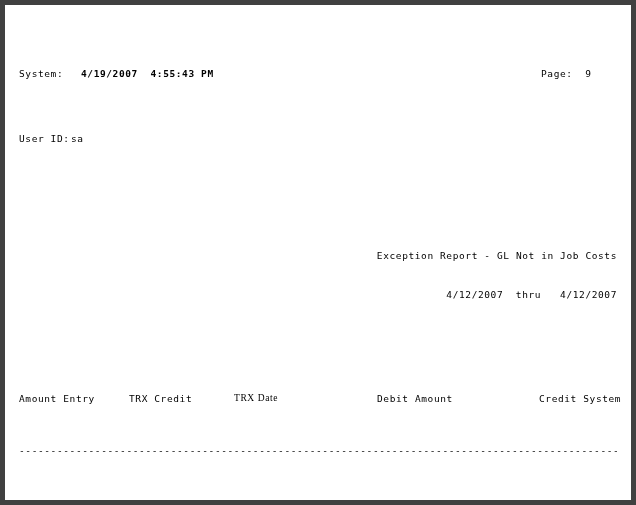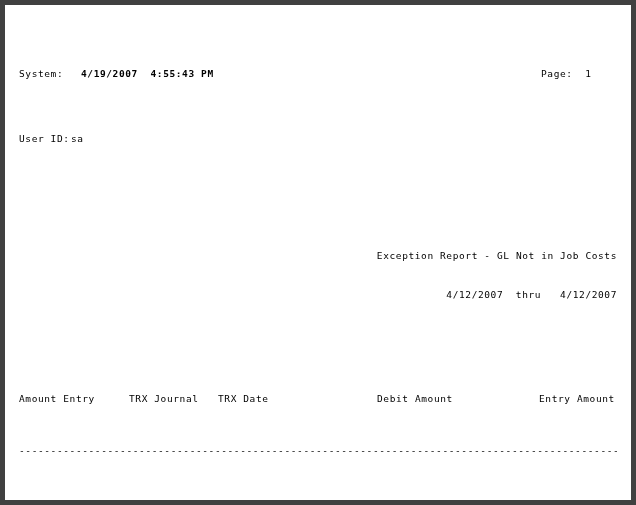--- a/index.html
+++ b/index.html
@@ -64,21 +64,21 @@
 </head>
 <body>
 
 <div class="page">
   <div class="report">
 
     
     <div class="row">
       <span class="cell" style="left:0px;">System:</span>
       <span class="cell" style="left:62px;font-weight:bold;">4/19/2007  4:55:43 PM</span>
-      <span class="cell" style="left:522px;">Page:  1</span>
+      <span class="cell" style="left:522px;">Page:  9</span>
     </div>
 
     
     <div class="row">
       <span class="cell" style="left:0px;">User ID:</span>
       <span class="cell" style="left:52px;">sa</span>
     </div>
 
     <span class="spacer"></span>
 
@@ -87,24 +87,24 @@
     </div>
     <div class="center-line">
       <span>4/12/2007  thru   4/12/2007</span>
     </div>
 
     <span class="spacer"></span>
 
     
     <div class="row">
       <span class="cell" style="left:0px;">Amount Entry</span>
-      <span class="cell" style="left:110px;">TRX Journal</span>
-      <span class="cell" style="left:199px;">TRX Date</span>
+      <span class="cell" style="left:110px;">TRX Credit</span>
+      <span class="cell" style="left:215px;font-family:Liberation Serif, serif;">TRX Date</span>
       <span class="cell" style="left:358px;">Debit Amount</span>
-      <span class="cell" style="left:520px;">Entry Amount</span>
+      <span class="cell" style="left:520px;">Credit System</span>
     </div>
 
     <div class="rule">
       <span>------------------------------------------------------------------------------------------------------------</span>
     </div>
 
     <span class="spacer"></span>
 
     
     

